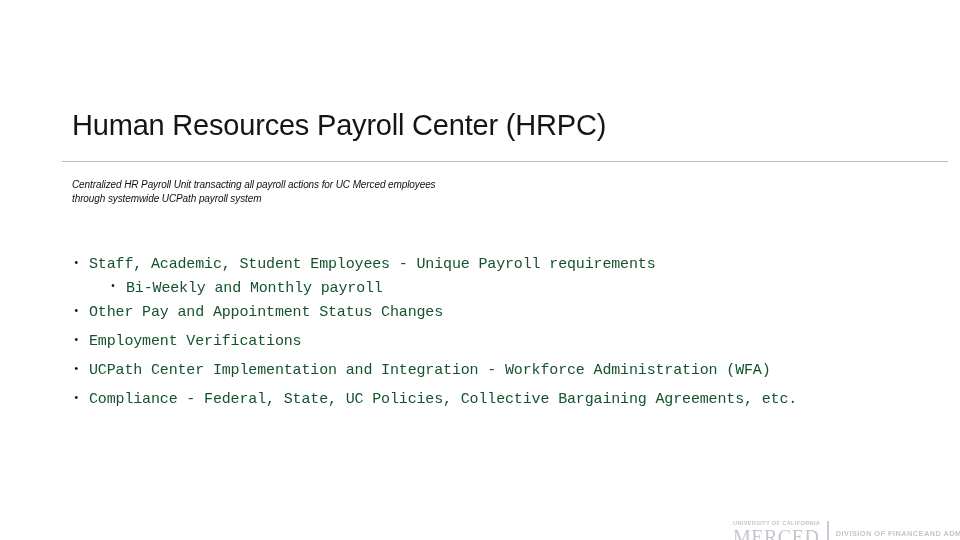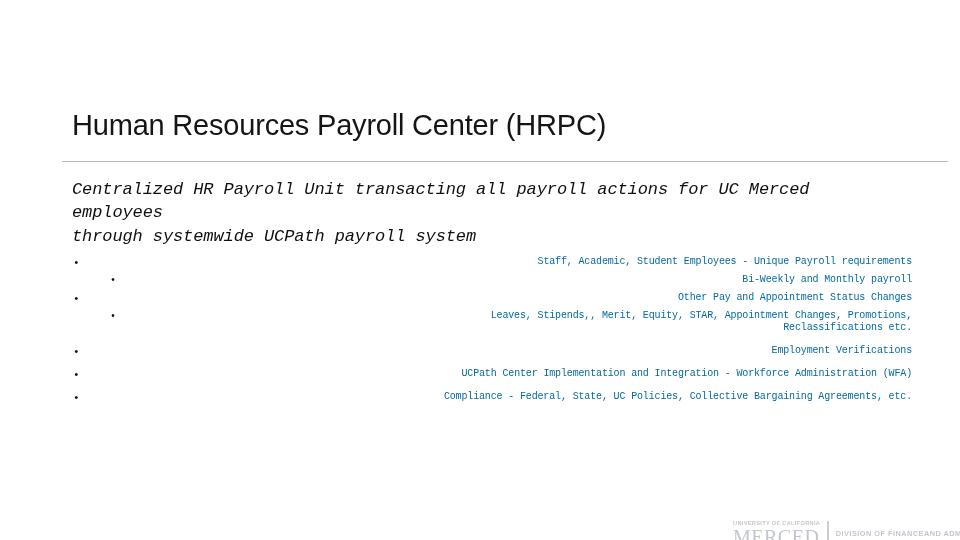--- a/index.html
+++ b/index.html
@@ -47,42 +47,41 @@
     height: 1px;
     background: #b9b9b9;
   }
 
   
   .subtitle {
     position: absolute;
     left: 72px;
     top: 148px;
     width: 790px;
-    font-family: Liberation Mono, monospace;
+    font-family: Liberation Sans, sans-serif;
     font-style: italic;
-    font-size: 17px;
+    font-size: 10px;
     line-height: 1.38;
     color: #101010;
     letter-spacing: -0.1px;
   }
   .subtitle .l2 {
     display: block;
   }
 
   
   .body-list {
     position: absolute;
     left: 72px;
     top: 226px;
     width: 840px;
     font-family: "Liberation Mono", "DejaVu Sans Mono", monospace;
-    font-size: 10px;
-    color: #0369a1;
+    font-size: 15px;
+    color: #14532d;
     letter-spacing: -0.15px;
-    text-align: right;
   }
 
   .bullet {
     position: relative;
     display: block;
     padding-left: 17px;
     line-height: 1.2;
   }
   .bullet::before {
     content: "\2022";
@@ -186,24 +185,20 @@
 
     <div class="bullet sub gap-sm">
       <span>Bi-Weekly and Monthly payroll</span>
     </div>
 
 
     <div class="bullet gap-sm">
       <span>Other Pay and Appointment Status Changes</span>
     </div>
 
-    <div class="bullet sub gap-sm">
-      <span class="wrap-line">Leaves, Stipends,, Merit, Equity, STAR, Appointment Changes, Promotions,</span>
-      <span class="wrap-line">Reclassifications etc.</span>
-    </div>
 
     <div class="bullet gap-md">
       <span>Employment Verifications</span>
     </div>
 
     <div class="bullet gap-md">
       <span>UCPath Center Implementation and Integration - Workforce Administration (WFA)</span>
     </div>
 
     <div class="bullet gap-md">

